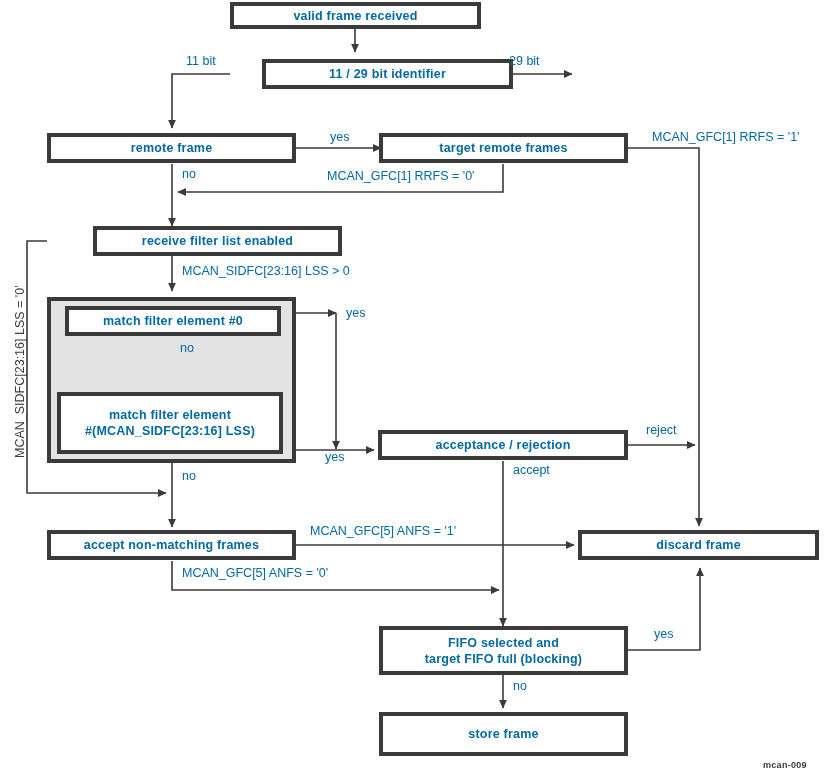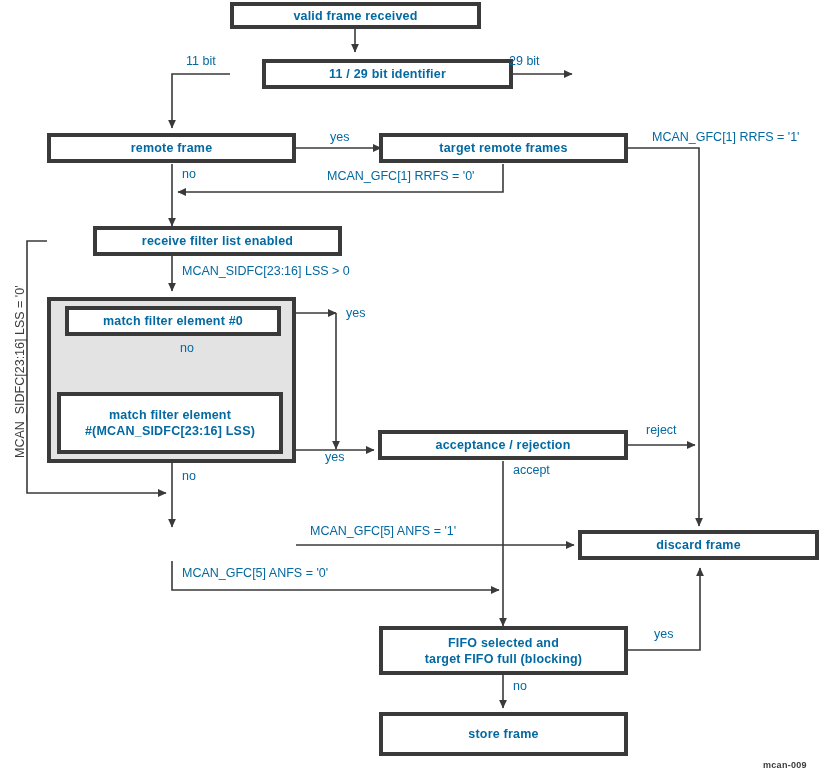--- a/index.html
+++ b/index.html
@@ -101,20 +101,23 @@
 
   <div class="node two-line" style="left:57px;top:392px;width:226px;height:62px;flex-direction:column;">
     <span>match filter element</span>
     <span>#(MCAN_SIDFC[23:16] LSS)</span>
   </div>
 
   <div class="node" style="left:378px;top:430px;width:250px;height:30px;">
     <span>acceptance / rejection</span>
   </div>
 
+  <div class="node" style="left:47px;top:530px;width:249px;height:30px;">
+    <span>accept non-matching frames</span>
+  </div>
 
   <div class="node" style="left:578px;top:530px;width:241px;height:30px;">
     <span>discard frame</span>
   </div>
 
   <div class="node two-line" style="left:379px;top:626px;width:249px;height:49px;flex-direction:column;">
     <span>FIFO selected and</span>
     <span>target FIFO full (blocking)</span>
   </div>
 

